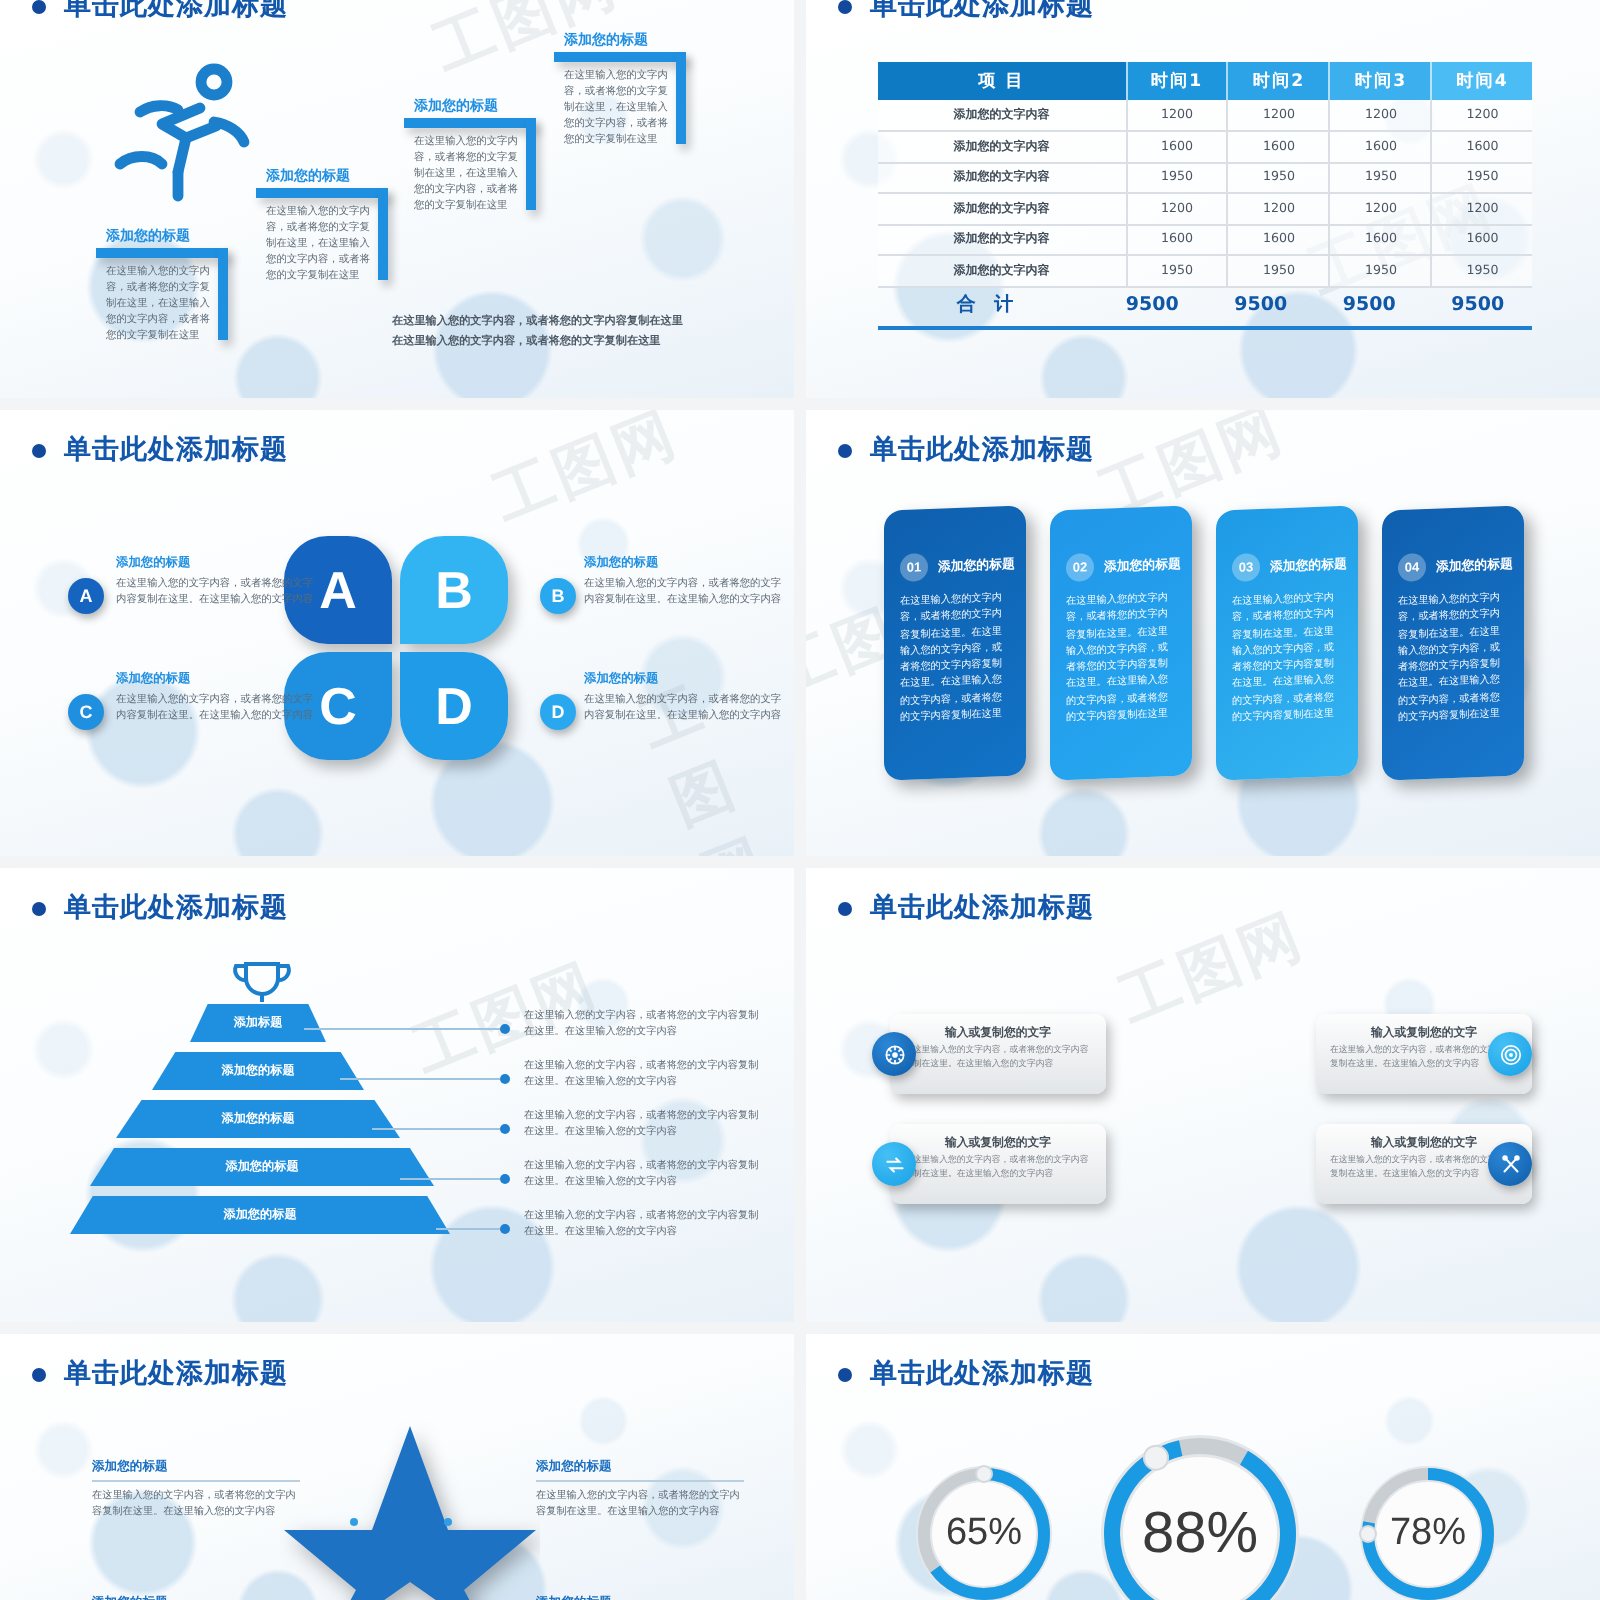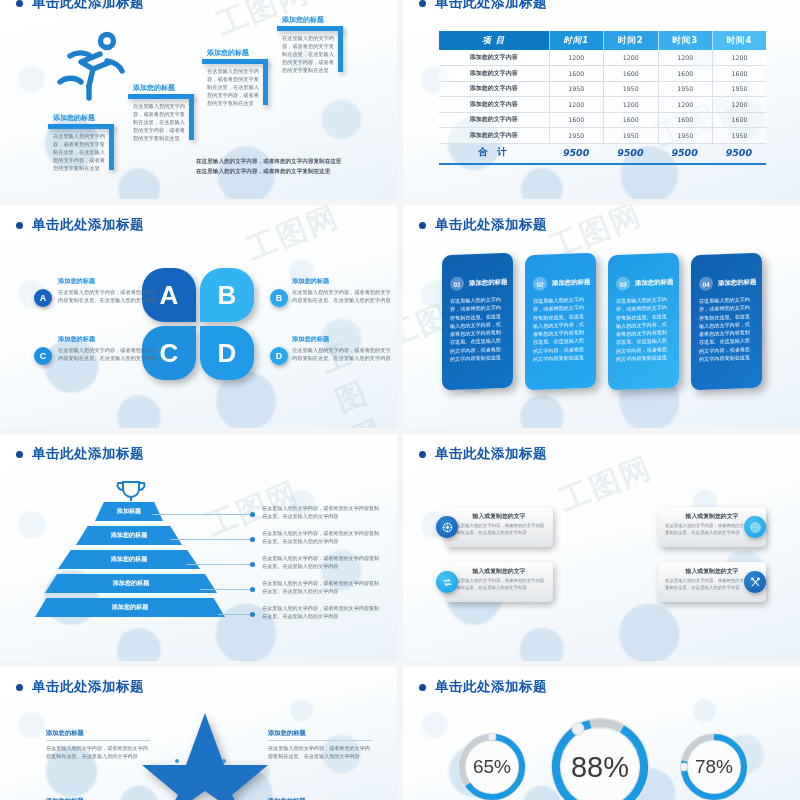--- a/index.html
+++ b/index.html
@@ -41,37 +41,37 @@
   .step .b { font-size:5.2px; line-height:1.55; color:#5d6a76; width:54px;
              font-family:"DejaVu Sans","Liberation Sans",sans-serif; }
   .runner { position:absolute; left:48px; top:28px; width:84px; height:74px; }
   .s1foot { position:absolute; left:196px; top:157px; font-size:5.6px; font-weight:bold; line-height:1.75;
             color:#4e5b67; font-family:"DejaVu Sans","Liberation Sans",sans-serif; }
 
   
   .tbl { position:absolute; left:36px; top:31px; width:327px; border-collapse:collapse; }
   .tbl th { height:19px; color:#fff; font-size:8.6px; font-weight:bold; letter-spacing:1px;
             font-family:"DejaVu Sans","Liberation Sans",sans-serif; border-right:1px solid rgba(255,255,255,.65); }
-  .tbl th.c0 { background:#0e7ac4; width:110px;font-style:italic; }
-  .tbl th.c1 { background:#1d96dd;font-style:italic; }
+  .tbl th.c0 { background:#0e7ac4; width:124px; }
+  .tbl th.c1 { background:#1d96dd; }
   .tbl th.c2 { background:#2ba3e6; }
   .tbl th.c3 { background:#3cb0ee; }
   .tbl th.c4 { background:#4cbcf5; border-right:none; }
   .tbl td { height:15.5px; text-align:center; font-size:6.3px; color:#4a5561;
             border-bottom:1px solid #d9dfe5; border-right:1px solid #d9dfe5;
             background:rgba(255,255,255,.55);
             font-family:"DejaVu Sans","Liberation Sans",sans-serif; }
   .tbl td.lbl { font-weight:bold; color:#3f4b57; font-size:6px; }
   .tbl td:last-child { border-right:none; }
   .tbl tr td:first-child { border-left:none; }
   .sumrow { position:absolute; left:36px; top:146px; width:327px; display:flex; align-items:center; }
   .sumrow .c { text-align:center; font-size:9.5px; font-weight:bold; color:#1057a8;
                font-family:"DejaVu Sans","Liberation Sans",sans-serif; }
   .sumrow .c0 { width:110px; letter-spacing:3px; }
-  .sumrow .cn { width:54.25px;font-style:italic; }
+  .sumrow .cn { width:54.25px; }
   .underline { position:absolute; left:36px; top:163px; width:327px; height:2px; background:#1e7fd0; }
 
   
   .petalwrap { position:absolute; left:142px; top:63px; width:112px; height:112px; }
   .petal { position:absolute; width:54px; height:54px; display:flex; align-items:center; justify-content:center;
            color:#fff; font-size:26px; font-weight:bold; font-family:"Liberation Sans",sans-serif;
            box-shadow:3px 4px 7px rgba(0,0,0,.26); }
   .pA { left:0; top:0; background:#1565c0; border-radius:22px 22px 0 22px; }
   .pB { left:58px; top:0; background:#33b4f2; border-radius:22px 22px 22px 0; }
   .pC { left:0; top:58px; background:#1f8fe0; border-radius:22px 0 22px 22px; }

